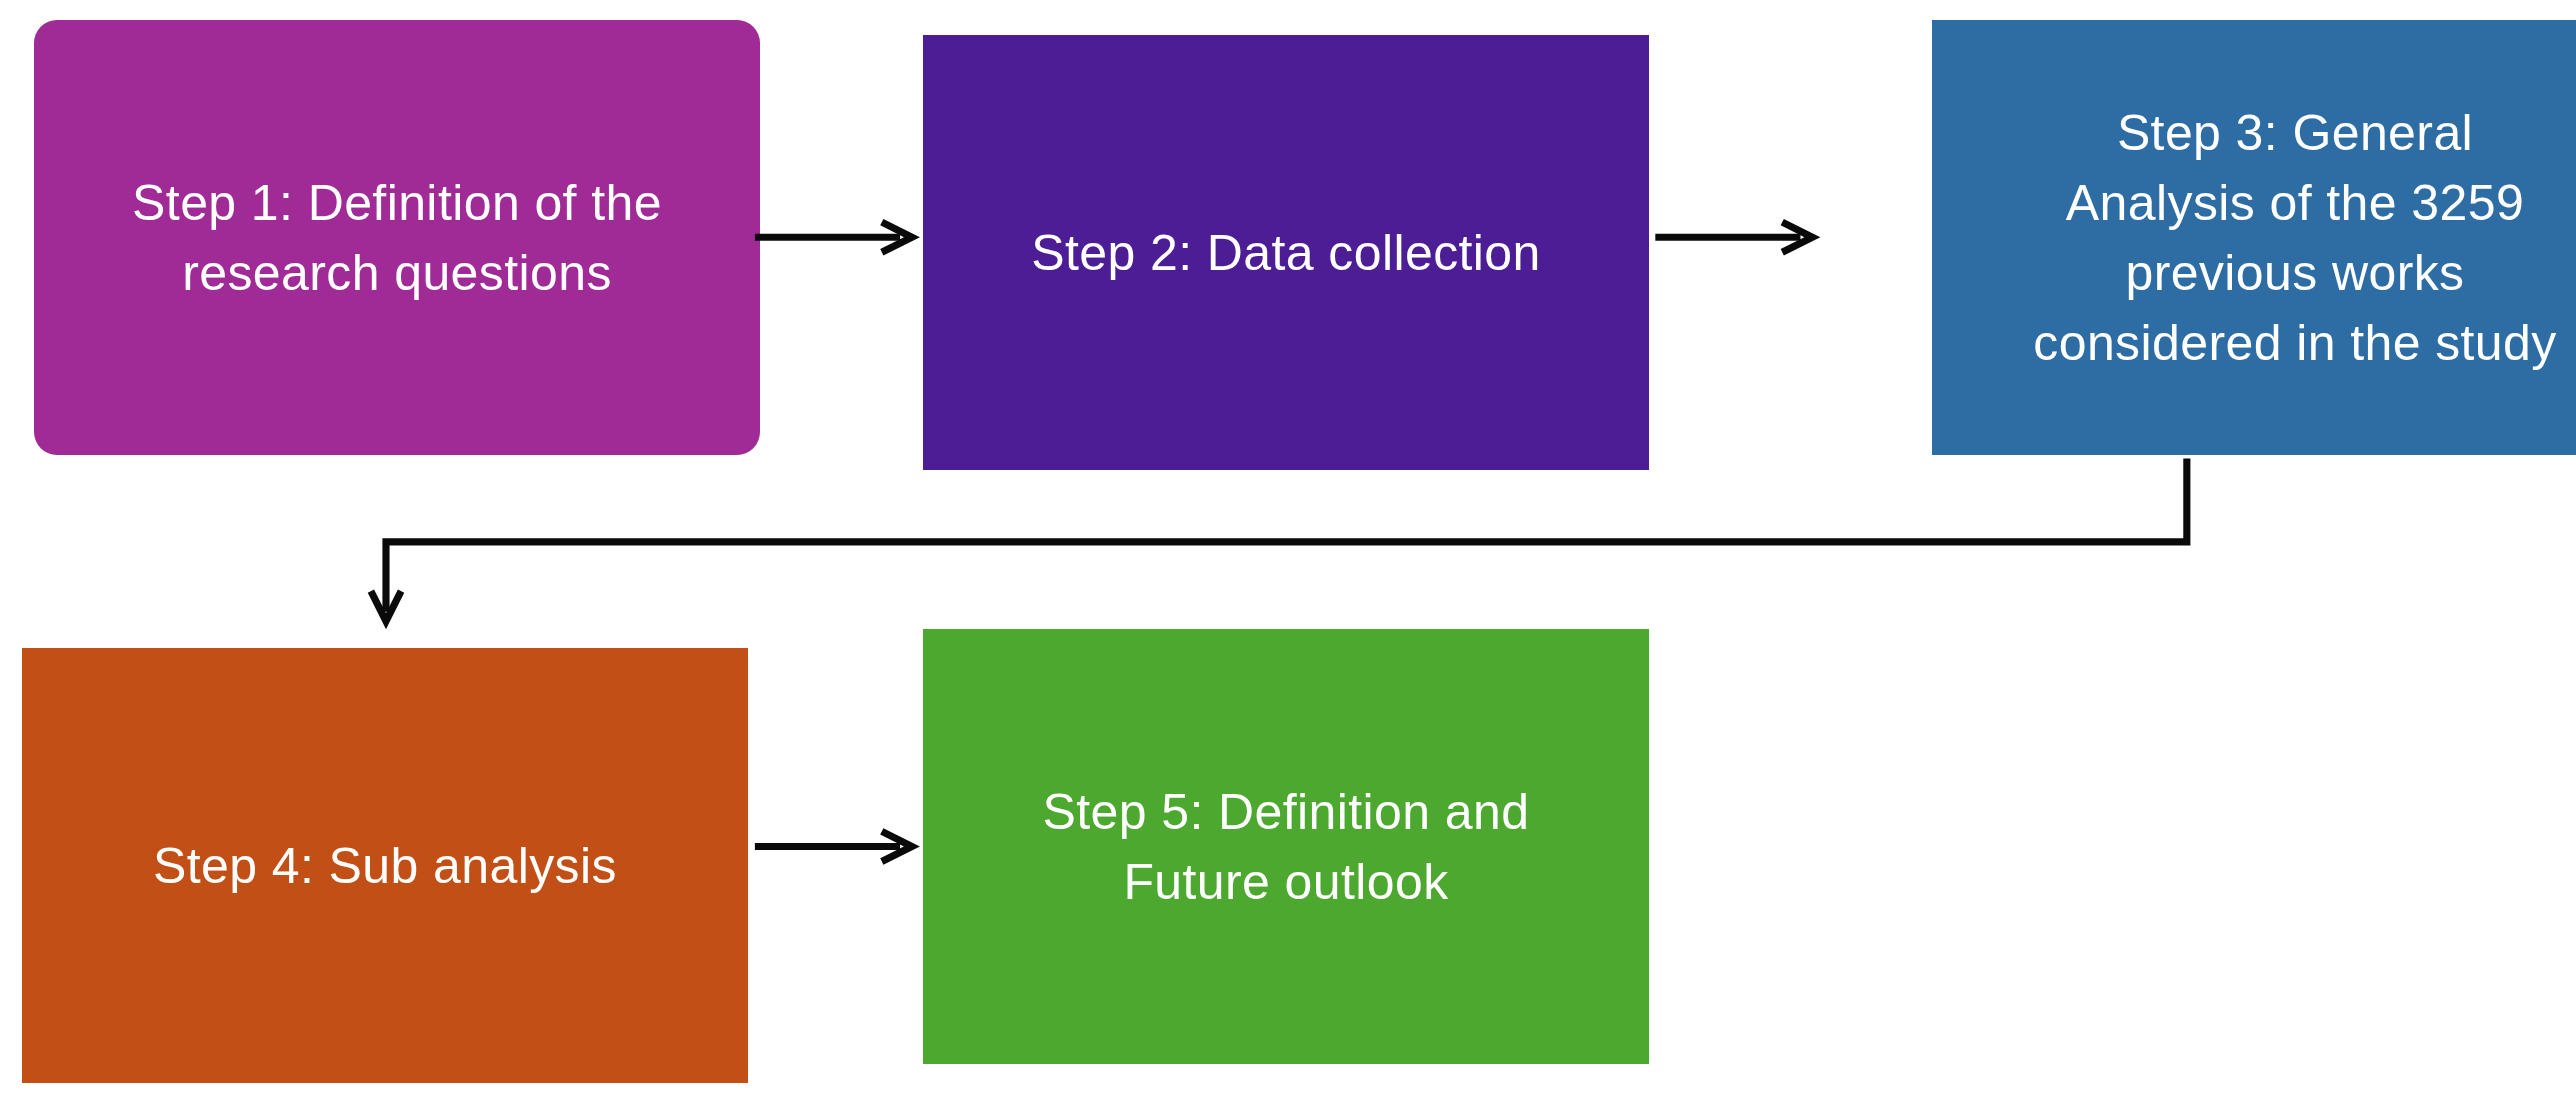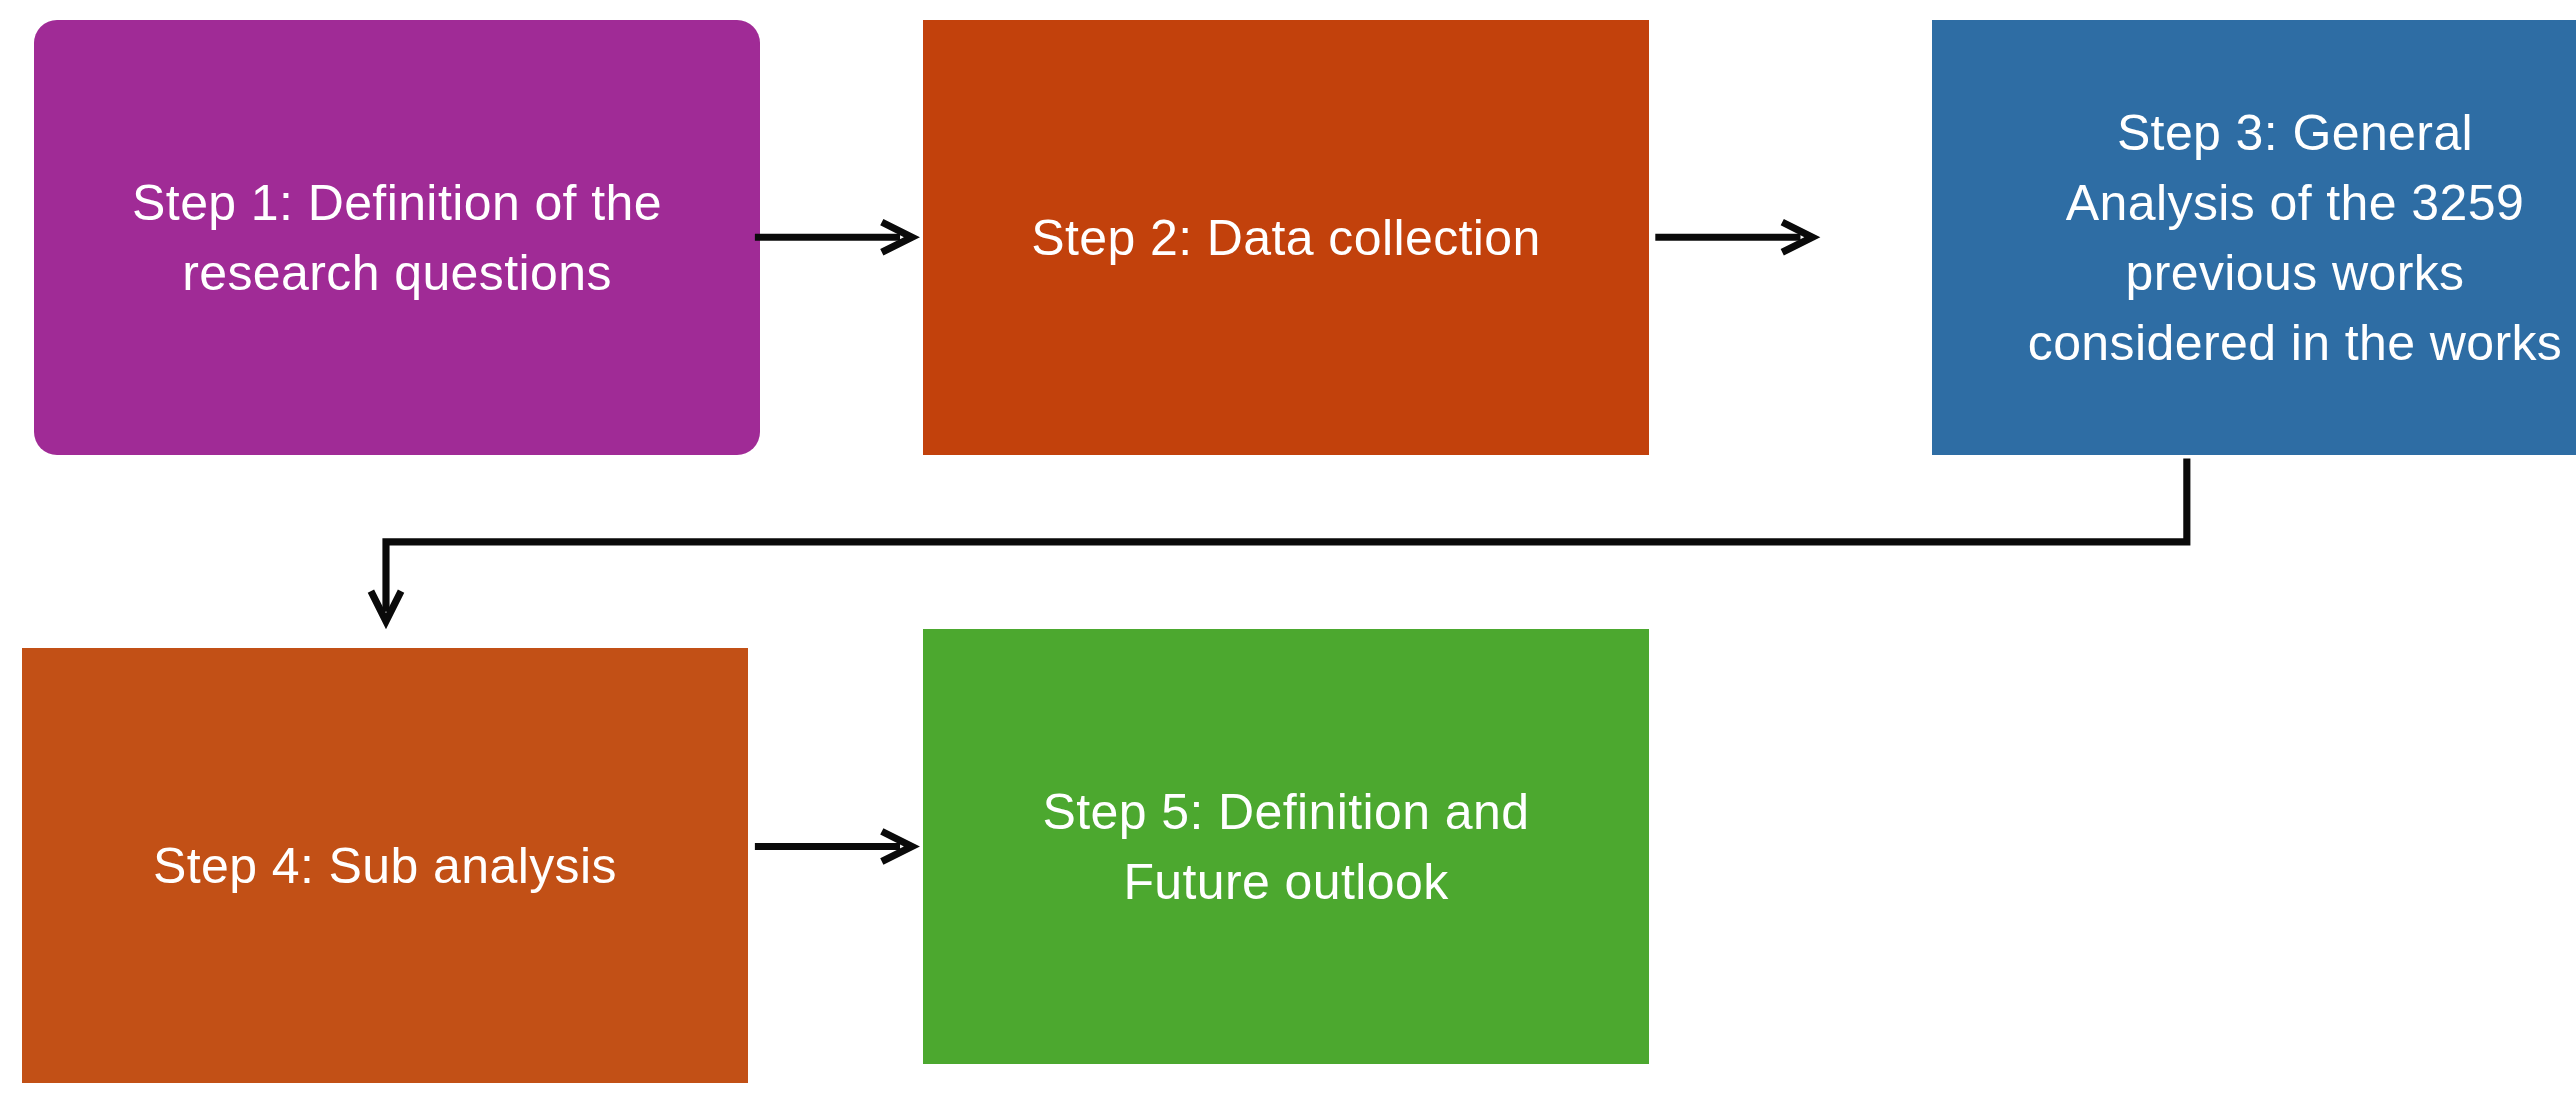--- a/index.html
+++ b/index.html
@@ -55,29 +55,29 @@
 </head>
 <body>
 
 <div class="canvas" style="color: rgb(255, 255, 255);">
 
   <div class="step" id="step-1" style="background-color: rgb(160, 43, 150);">
     <span class="line">Step 1: Definition of the</span>
     <span class="line">research questions</span>
   </div>
 
-  <div class="step" id="step-2" style="background-color: #c2410c;">
+  <div class="step" id="step-2" style="background-color: #4c1d95; margin-top: 15px;">
     <span class="line">Step 2: Data collection</span>
   </div>
 
   <div class="step" id="step-3" style="background-color: rgb(46, 109, 164);">
     <span class="line">Step 3: General</span>
     <span class="line">Analysis of the 3259</span>
     <span class="line">previous works</span>
-    <span class="line">considered in the works</span>
+    <span class="line">considered in the study</span>
   </div>
 
   <div class="step" id="step-4" style="background-color: rgb(194, 80, 22);">
     <span class="line">Step 4: Sub analysis</span>
   </div>
 
   <div class="step" id="step-5" style="background-color: rgb(76, 168, 47);">
     <span class="line">Step 5: Definition and</span>
     <span class="line">Future outlook</span>
   </div>

